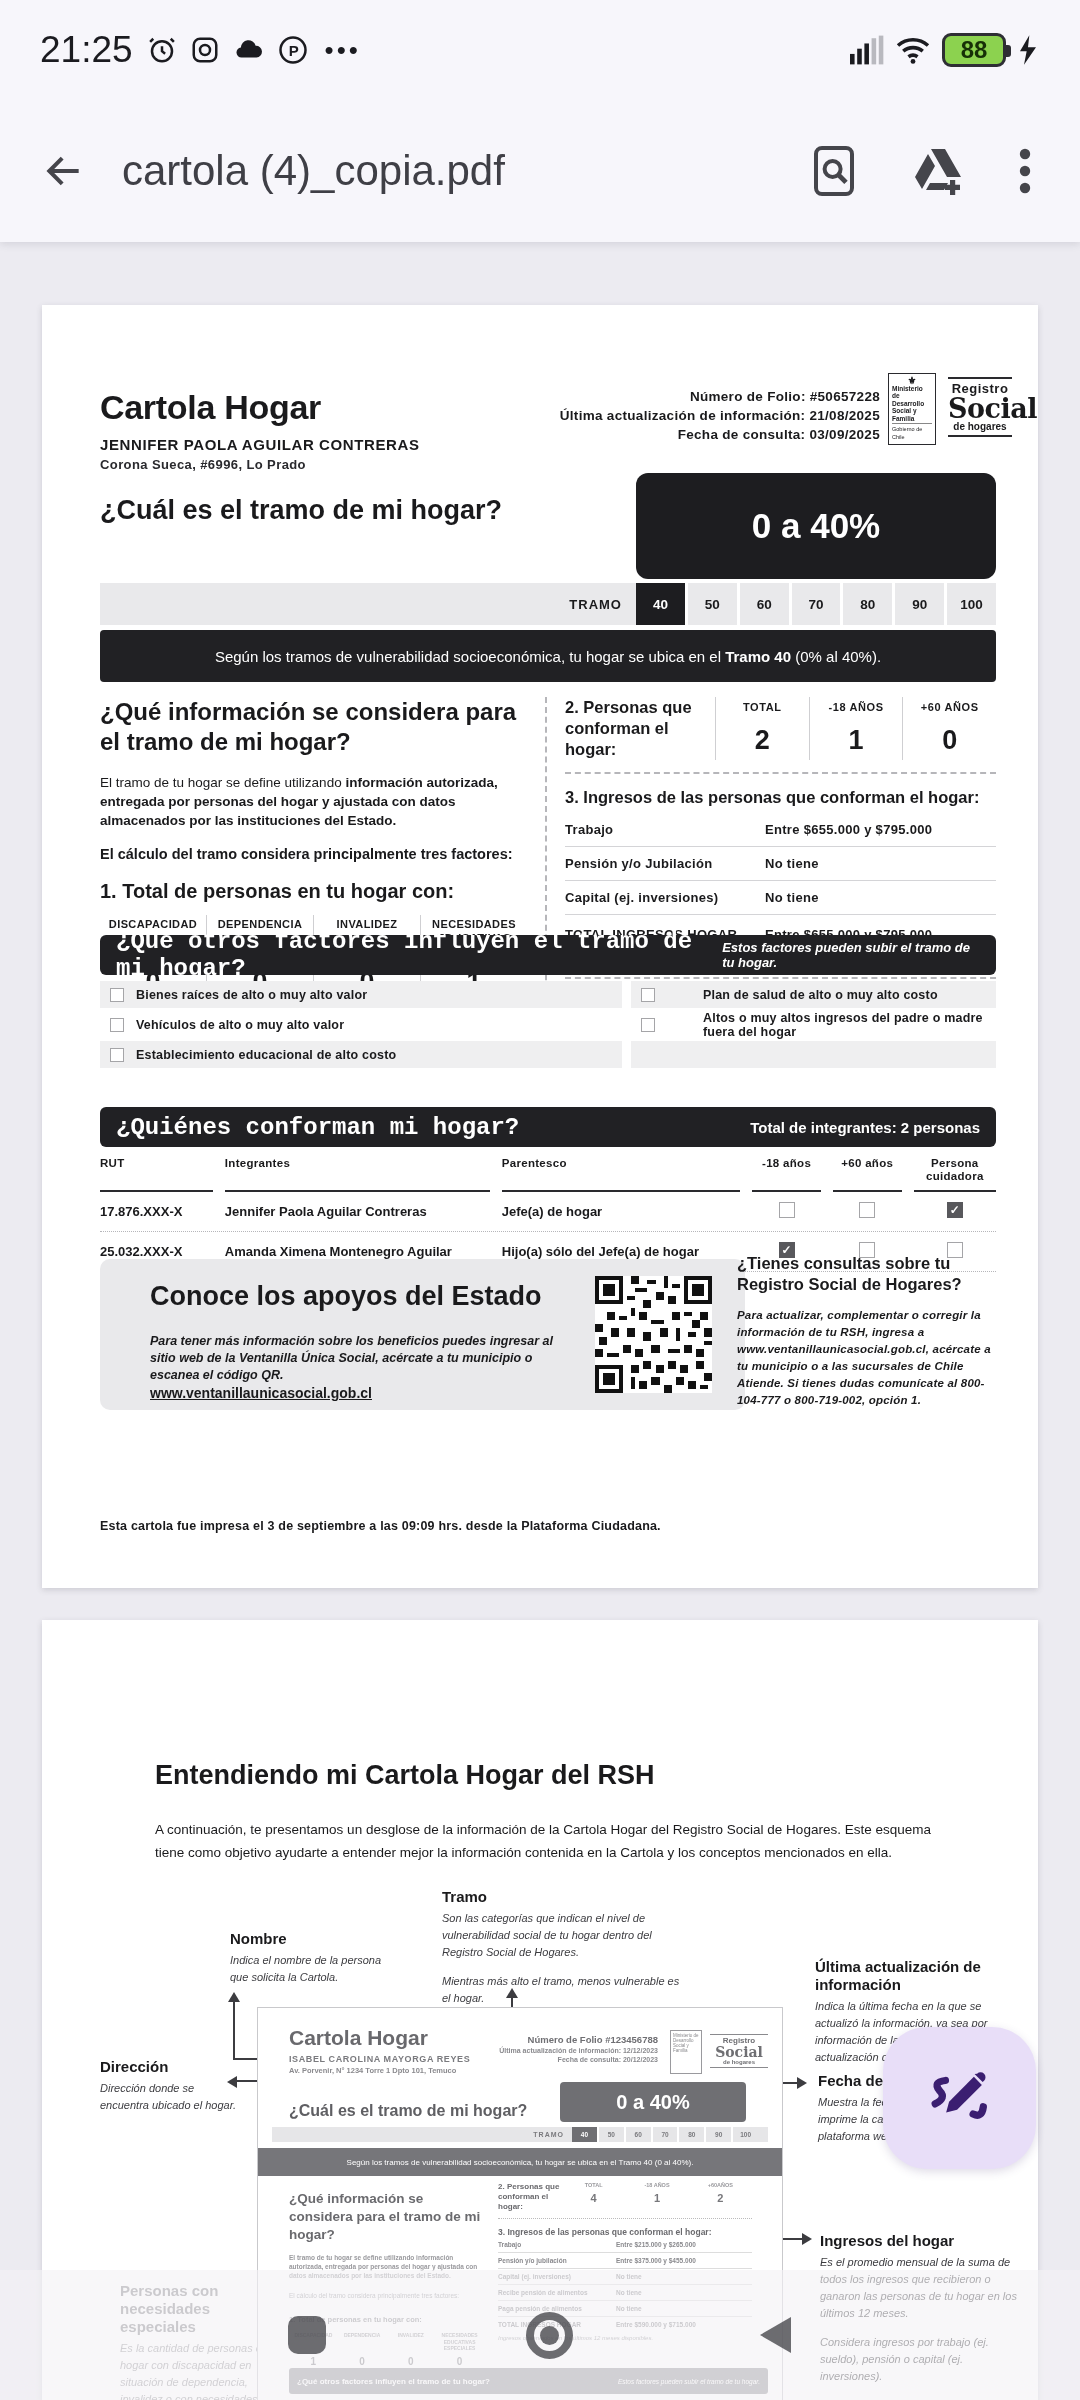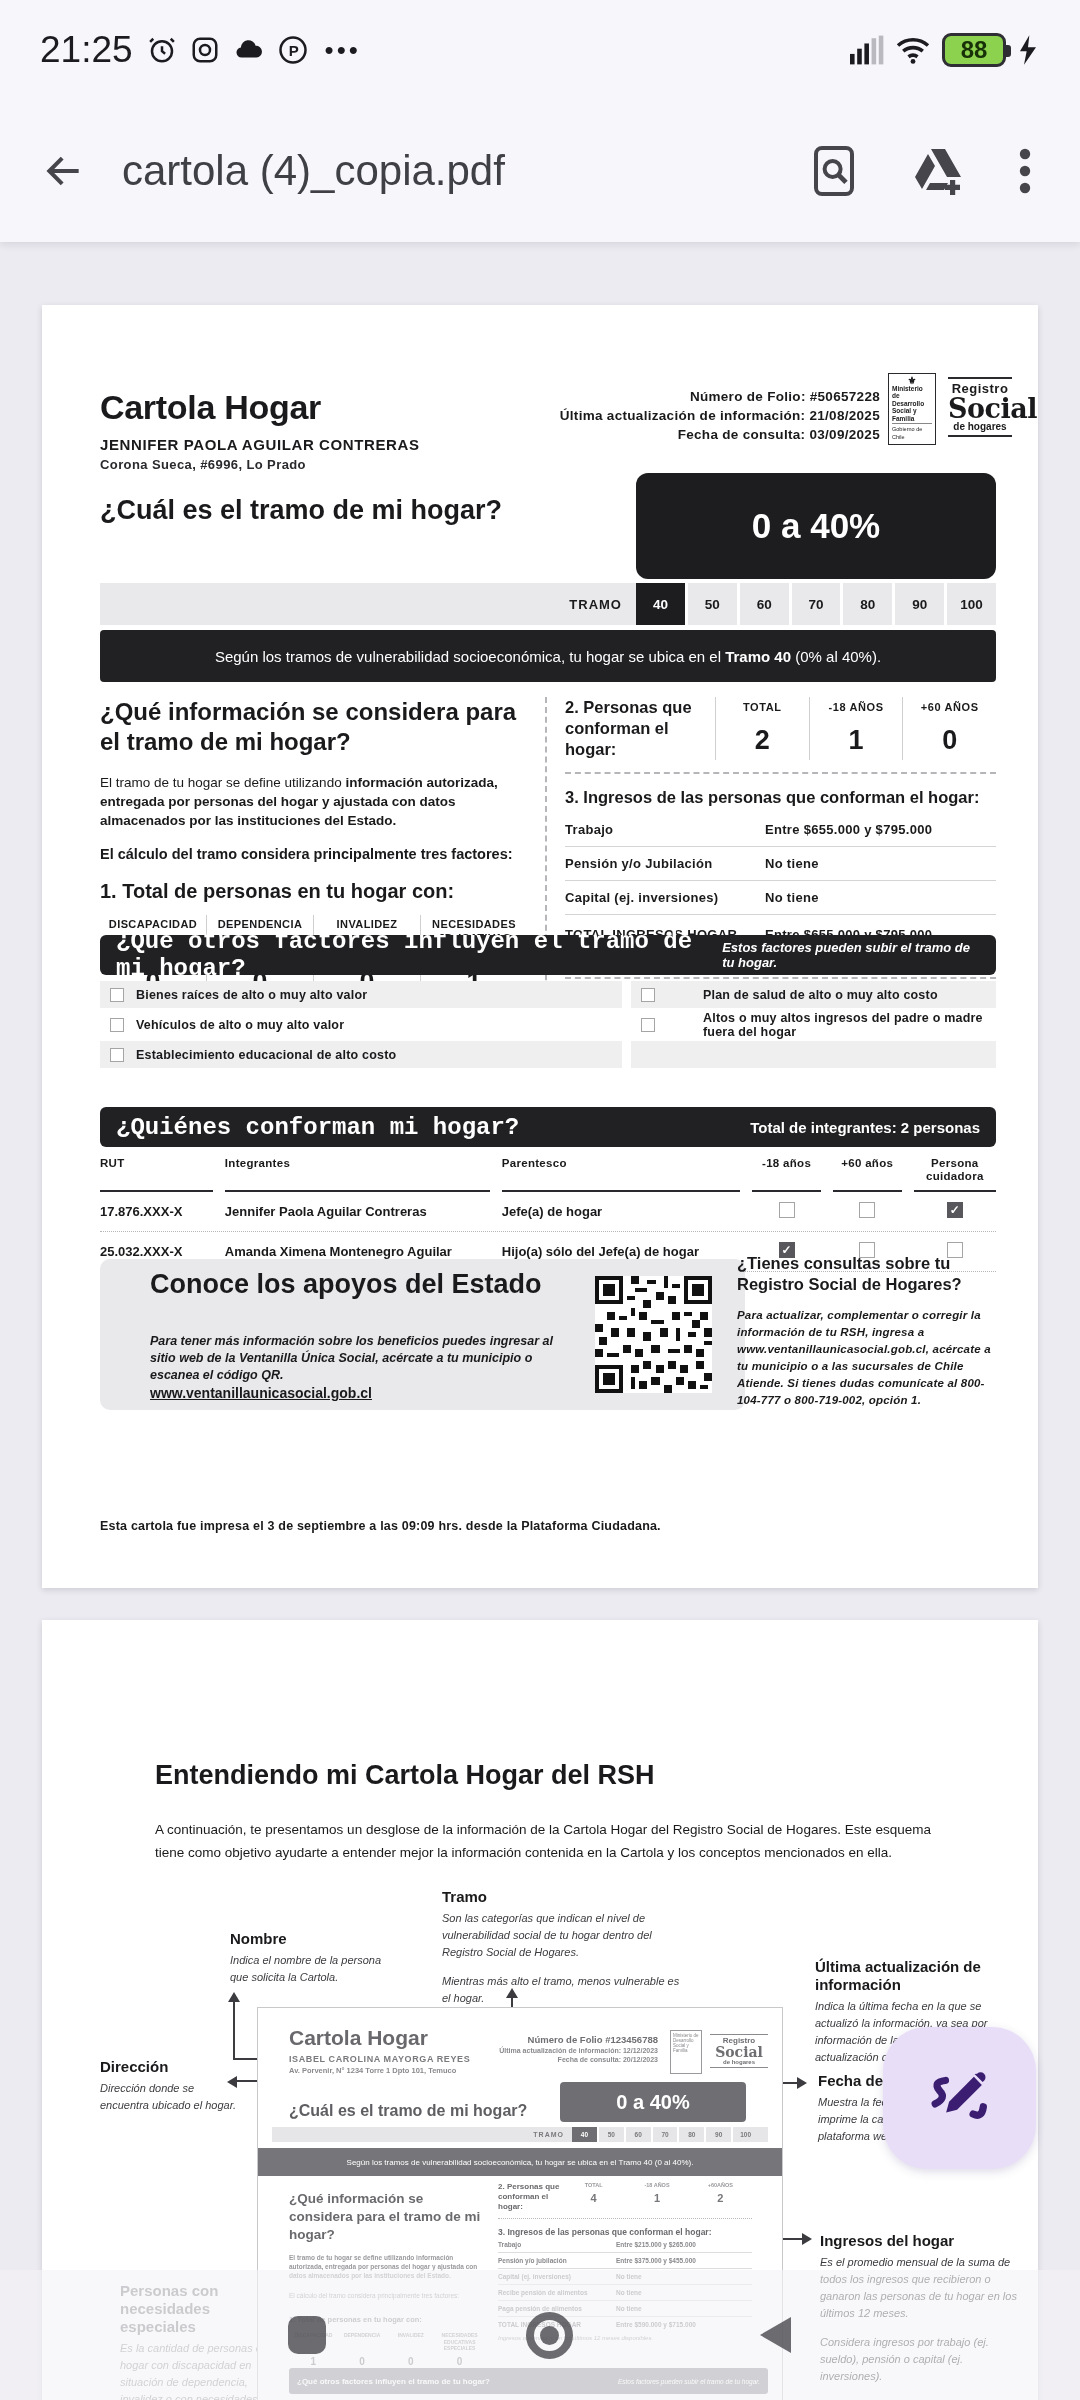--- a/index.html
+++ b/index.html
@@ -447,21 +447,21 @@
       <div class="w-int">Amanda Ximena Montenegro Aguilar</div>
       <div class="w-par">Hijo(a) sólo del Jefe(a) de hogar</div>
       <div class="w-18"><span class="cbt checked"></span></div>
       <div class="w-60"><span class="cbt"></span></div>
       <div class="w-cui"><span class="cbt"></span></div>
     </div>
     <div class="tbl-note it">Información reportada por los integrantes del hogar.</div>
   </div>
 
   <div class="abs apoyos" style="left:58px; top:954px; width:645px; height:151px;">
-    <div class="abs ap-title" style="left:50px; top:10px;">Conoce los apoyos del Estado</div>
+    <div class="abs ap-title" style="left:50px; top:22px;">Conoce los apoyos del Estado</div>
     <div class="abs ap-text" style="left:50px; top:74px; width:410px;">Para tener más información sobre los beneficios puedes ingresar al sitio web de la Ventanilla Única Social, acércate a tu municipio o escanea el código QR.</div>
     <div class="abs ap-link" style="left:50px; top:126px;">www.ventanillaunicasocial.gob.cl</div>
     <div class="abs" style="left:495px; top:17px;">
       <svg width="117" height="117" viewBox="0 0 29 29" shape-rendering="crispEdges">
         <rect width="29" height="29" fill="#fff"></rect>
         <g fill="#111">
           <path d="M0 0h7v1H0zM0 1h1v6H0zM6 1h1v6H6zM1 6h6v1H1zM2 2h3v3H2z"></path>
           <path d="M22 0h7v1h-7zM22 1h1v6h-1zM28 1h1v6h-1zM23 6h6v1h-6zM24 2h3v3h-3z"></path>
           <path d="M0 22h7v1H0zM0 23h1v6H0zM6 23h1v6H6zM1 28h6v1H1zM2 24h3v3H2z"></path>
           <path d="M9 0h2v2H9zM13 1h2v1h-2zM17 0h1v3h-1zM19 2h2v1h-2zM10 3h3v1h-3zM15 4h2v2h-2zM8 5h2v1H8zM12 6h2v2h-2zM18 5h2v2h-2zM9 8h1v2H9zM3 9h2v2H3zM0 12h2v2H0zM6 10h2v1H6zM11 9h2v2h-2zM14 11h3v1h-3zM19 9h2v2h-2zM22 9h2v1h-2zM26 9h2v2h-2zM24 11h2v2h-2zM1 15h2v2H1zM4 13h2v2H4zM8 13h2v2H8zM12 14h2v2h-2zM16 13h2v2h-2zM20 13h1v3h-1zM23 14h2v1h-2zM27 13h2v2h-2zM0 18h2v2H0zM3 19h3v1H3zM7 17h2v2H7zM10 18h2v2h-2zM14 17h2v2h-2zM18 18h3v1h-3zM22 17h2v2h-2zM25 18h2v2h-2zM27 16h2v1h-2zM9 22h2v2H9zM12 21h2v2h-2zM15 22h2v2h-2zM18 21h2v2h-2zM21 22h2v2h-2zM25 21h2v2h-2zM27 24h2v2h-2zM9 25h1v3H9zM11 26h2v2h-2zM14 25h2v2h-2zM17 27h2v2h-2zM20 25h2v2h-2zM23 26h2v2h-2zM26 27h2v1h-2z"></path>

